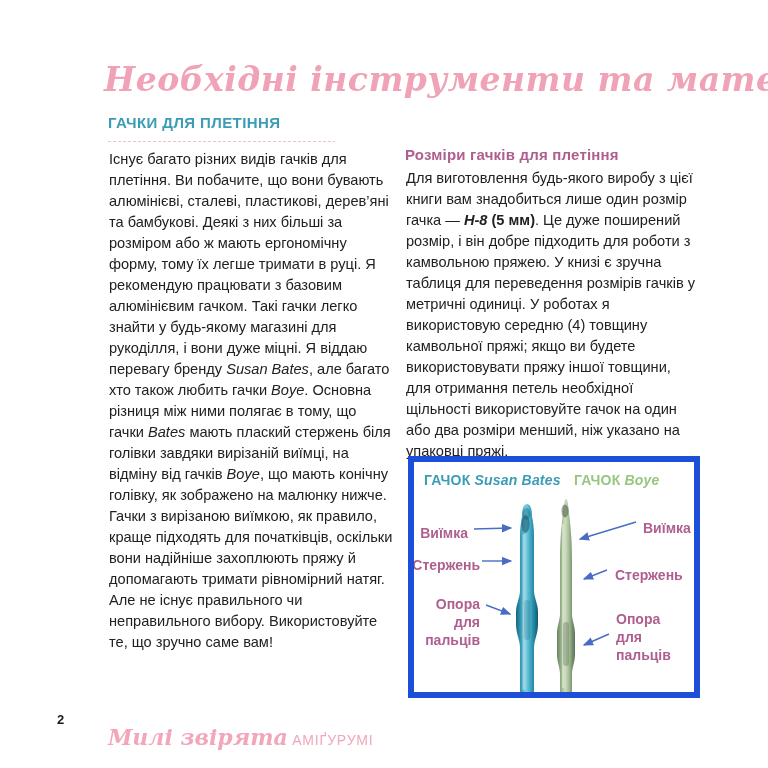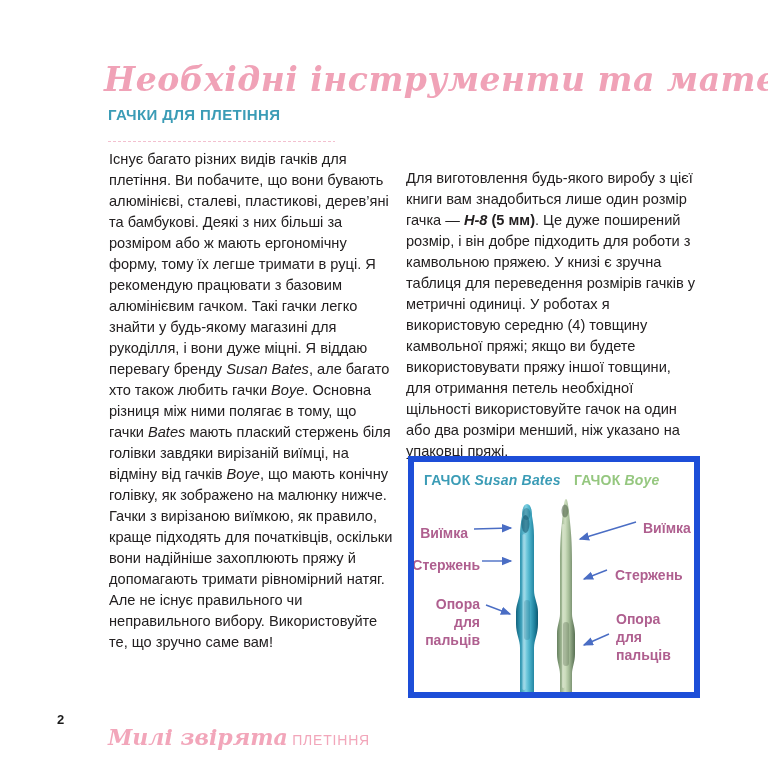--- a/index.html
+++ b/index.html
@@ -12,21 +12,21 @@
   }
   .chapter-title{
     position:absolute;left:104px;top:60px;
     margin:0;
     font-family:"DejaVu Serif", serif;
     font-style:italic;font-weight:600;
     font-size:33px;letter-spacing:0.5px;
     white-space:nowrap;
   }
   .section-heading{
-    position:absolute;left:108px;top:106px;
+    position:absolute;left:108px;top:114px;
     margin:0;
     font-size:15px;font-weight:bold;letter-spacing:0.4px;
     white-space:nowrap;
   }
   .heading-rule{
     position:absolute;left:108px;top:141px;
     width:227px;height:1px;
     background:repeating-linear-gradient(90deg,#f3c0cf 0 3px,transparent 3px 5px);
   }
   .body-par{
@@ -87,20 +87,21 @@
 <body>
 
 <div class="page">
 
   <h1 class="chapter-title" style="color: rgb(240, 162, 183);">Необхідні інструменти та матеріали</h1>
 
   <h2 class="section-heading" style="color: rgb(59, 156, 182);">ГАЧКИ ДЛЯ ПЛЕТІННЯ</h2>
   <div class="heading-rule"></div>
   <p class="body-par par-left" style="color: rgb(35, 32, 33);"><span>Існує багато різних видів гачків для плетіння. Ви побачите, що вони бувають алюмінієві, сталеві, пластикові, дерев’яні та бамбукові. Деякі з них більші за розміром або ж мають ергономічну форму, тому їх легше тримати в руці. Я рекомендую працювати з базовим алюмінієвим гачком. Такі гачки легко знайти у будь-якому магазині для рукоділля, і вони дуже міцні. Я віддаю перевагу бренду </span><span style="font-style: italic;">Susan Bates</span><span>, але багато хто також любить гачки </span><span style="font-style: italic;">Boye</span><span>. Основна різниця між ними полягає в тому, що гачки </span><span style="font-style: italic;">Bates</span><span> мають плаский стержень біля голівки завдяки вирізаній виїмці, на відміну від гачків </span><span style="font-style: italic;">Boye</span><span>, що мають конічну голівку, як зображено на малюнку нижче. Гачки з вирізаною виїмкою, як правило, краще підходять для початківців, оскільки вони надійніше захоплюють пряжу й допомагають тримати рівномірний натяг. Але не існує правильного чи неправильного вибору. Використовуйте те, що зручно саме вам!</span></p>
 
+  <h3 class="subheading" style="color: rgb(175, 95, 143);">Розміри гачків для плетіння</h3>
   <p class="body-par par-right" style="color: rgb(35, 32, 33);"><span>Для виготовлення будь-якого виробу з цієї книги вам знадобиться лише один розмір гачка — </span><span style="font-style: italic; font-weight: bold;">H-8</span><span style="font-weight: bold;"> (5 мм)</span><span>. Це дуже поширений розмір, і він добре підходить для роботи з камвольною пряжею. У книзі є зручна таблиця для переведення розмірів гачків у метричні одиниці. У роботах я використовую середню (4) товщину камвольної пряжі; якщо ви будете використовувати пряжу іншої товщини, для отримання петель необхідної щільності використовуйте гачок на один або два розміри менший, ніж указано на упаковці пряжі.</span></p>
 
   <figure class="hook-figure">
 
     <svg class="fig-svg" width="280" height="230" viewBox="0 0 280 230">
       <defs>
         <linearGradient id="gradTeal" x1="0" y1="0" x2="1" y2="0">
           <stop offset="0" stop-color="#14647e"></stop>
           <stop offset="0.18" stop-color="#2e92ad"></stop>
           <stop offset="0.45" stop-color="#7fd0e2"></stop>
@@ -166,16 +167,16 @@
     <p class="fig-ann ann-l-rest" style="color: rgb(175, 95, 143);"><span>Опора</span><br><span>для</span><br><span>пальців</span></p>
 
     <p class="fig-ann ann-r-notch" style="color: rgb(175, 95, 143);">Виїмка</p>
     <p class="fig-ann ann-r-shaft" style="color: rgb(175, 95, 143);">Стержень</p>
     <p class="fig-ann ann-r-rest" style="color: rgb(175, 95, 143);"><span>Опора</span><br><span>для</span><br><span>пальців</span></p>
   </figure>
 
   <span class="page-number">2</span>
   <p class="footer-series" style="color: rgb(242, 166, 186);">
     <span class="script">Милі звірята</span>
-    <span class="caps">ПЛЕТІННЯ</span>
+    <span class="caps">АМІҐУРУМІ</span>
   </p>
 
 </div>
 
 </body></html>

